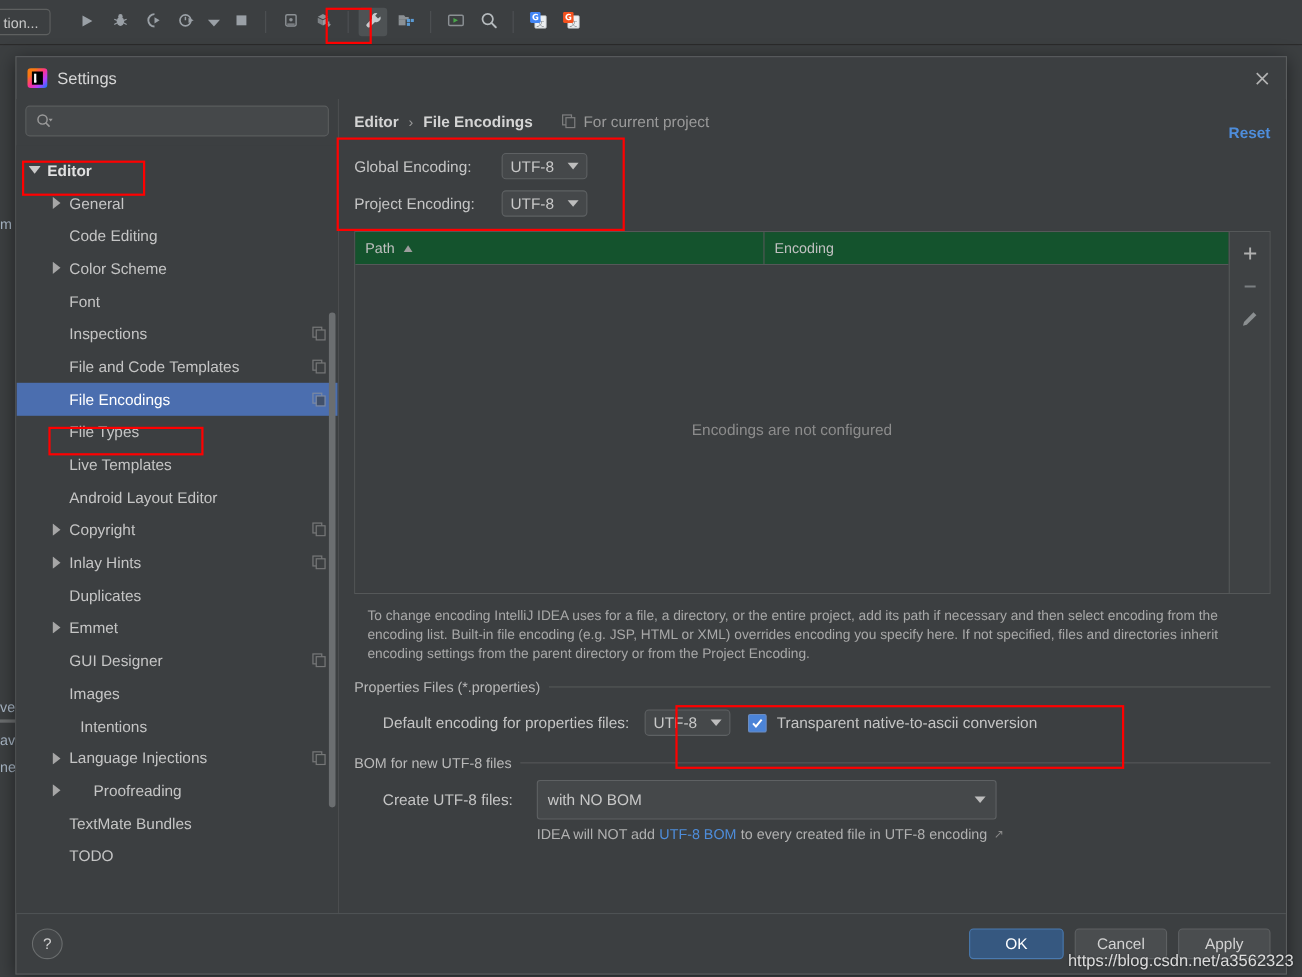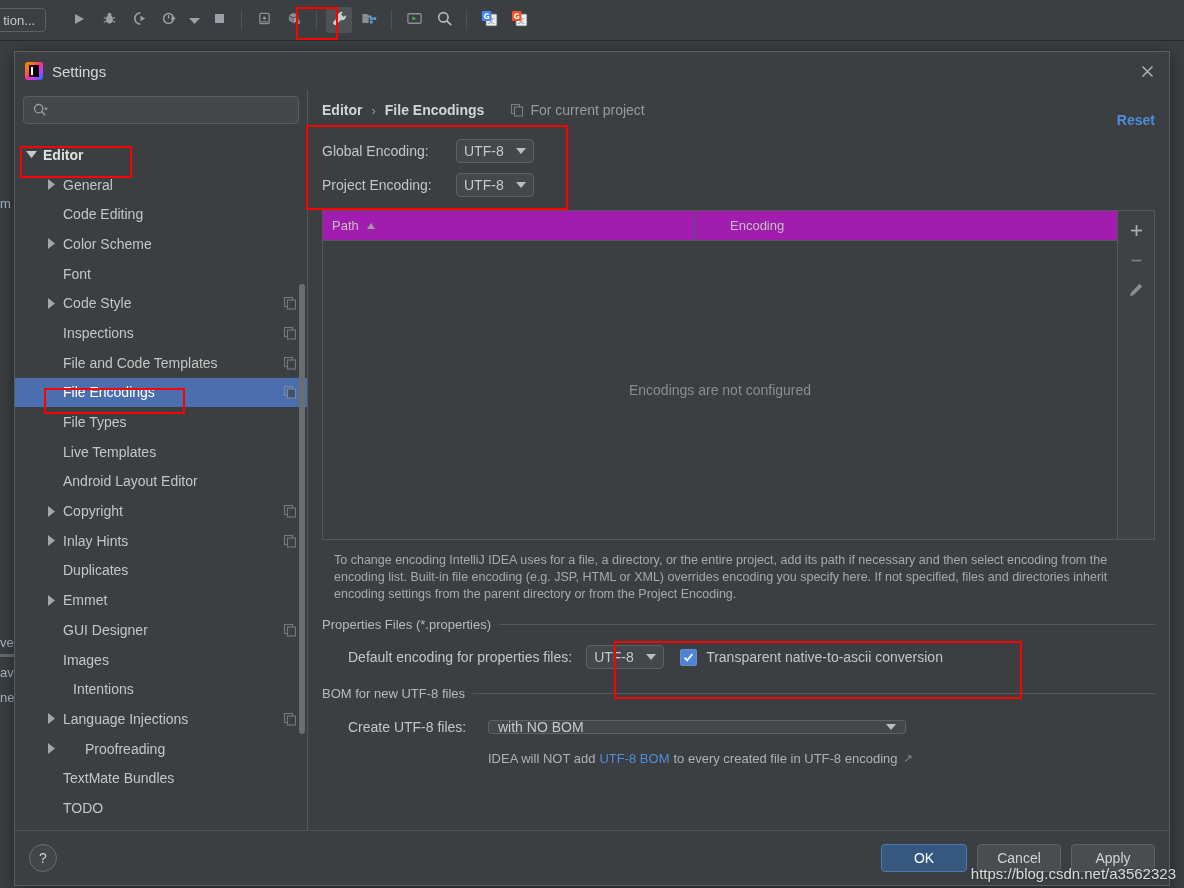--- a/index.html
+++ b/index.html
@@ -143,23 +143,22 @@
   .combo.w78{width:78px;}
   .combo.w78 .caret{margin-left:auto;}
 
   
   .table-area{
     margin:0 14px;border:1px solid #555859;background:#3c3f41;
     display:flex;flex:none;height:330px;box-sizing:border-box;
   }
   .tbl{flex:1;display:flex;flex-direction:column;min-width:0;}
   .thead{
-    height:29px;flex:none;display:flex;background:#a21caf;
+    height:29px;flex:none;display:flex;background:#14532d;
     border-bottom:1px solid #555859;
-    gap:26px;
   }
   .th{
     display:flex;align-items:center;padding:0 9px;font-size:13px;color:#c0c0c0;
     box-sizing:border-box;
   }
   .th.path{width:372px;border-right:1px solid #555859;}
   .th.enc{flex:1;}
   .sort-arrow{
     margin-left:8px;width:0;height:0;border-left:4px solid transparent;
     border-right:4px solid transparent;border-bottom:6px solid #9d9d9d;
@@ -196,21 +195,21 @@
     width:15px;height:15px;border:1px solid #6b8cc0;border-radius:2px;
     background:#4b84d8;display:flex;align-items:center;justify-content:center;
     margin-right:9px;flex:none;
   }
   .chk svg{display:block;}
   .chk-lbl{font-size:14px;color:#c5c5c5;}
 
   .bom-row{display:flex;align-items:center;padding-left:26px;height:32px;}
   .bom-lbl{font-size:14px;color:#c5c5c5;width:140px;}
   .wide-combo{
-    width:418px;height:14px;border:1px solid #5e6163;border-radius:3px;background:#45484a;
+    width:418px;height:36px;border:1px solid #5e6163;border-radius:3px;background:#45484a;
     display:flex;align-items:center;padding:0 9px;box-sizing:border-box;
     color:#c8c8c8;font-size:14px;
   }
   .wide-combo .caret{
     margin-left:auto;width:0;height:0;border-left:5px solid transparent;
     border-right:5px solid transparent;border-top:6px solid #bdbdbd;
   }
   .bom-note{
     padding-left:166px;font-size:13px;color:#b0b0b0;display:flex;align-items:center;
     margin-top:8px;
@@ -462,34 +461,20 @@
                 </span>
                 <span class="lbl">Color Scheme</span>
               </div>
               <div class="tnode" style="padding-left: 30px;">
                 <span class="arrow none">
                   <svg width="9" height="11" viewBox="0 0 9 11">
                     <polygon points="1,0 8,5.5 1,11" fill="#a6a6a6"></polygon>
                   </svg>
                 </span>
                 <span class="lbl">Font</span>
-              </div>
-              <div class="tnode" style="padding-left: 30px;">
-                <span class="arrow">
-                  <svg width="9" height="11" viewBox="0 0 9 11">
-                    <polygon points="1,0 8,5.5 1,11" fill="#a6a6a6"></polygon>
-                  </svg>
-                </span>
-                <span class="lbl">Code Style</span>
-                <span class="copy-ico">
-                  <svg width="14" height="14" viewBox="0 0 14 14">
-                    <rect x="1.5" y="1.5" width="8" height="9" fill="none" stroke="#9a9a9a" stroke-width="1.1"></rect>
-                    <rect x="4.5" y="4" width="8" height="9" fill="#3c3f41" stroke="#9a9a9a" stroke-width="1.1"></rect>
-                  </svg>
-                </span>
               </div>
               <div class="tnode" style="padding-left: 30px;">
                 <span class="arrow none">
                   <svg width="9" height="11" viewBox="0 0 9 11">
                     <polygon points="1,0 8,5.5 1,11" fill="#a6a6a6"></polygon>
                   </svg>
                 </span>
                 <span class="lbl">Inspections</span>
                 <span class="copy-ico">
                   <svg width="14" height="14" viewBox="0 0 14 14">

